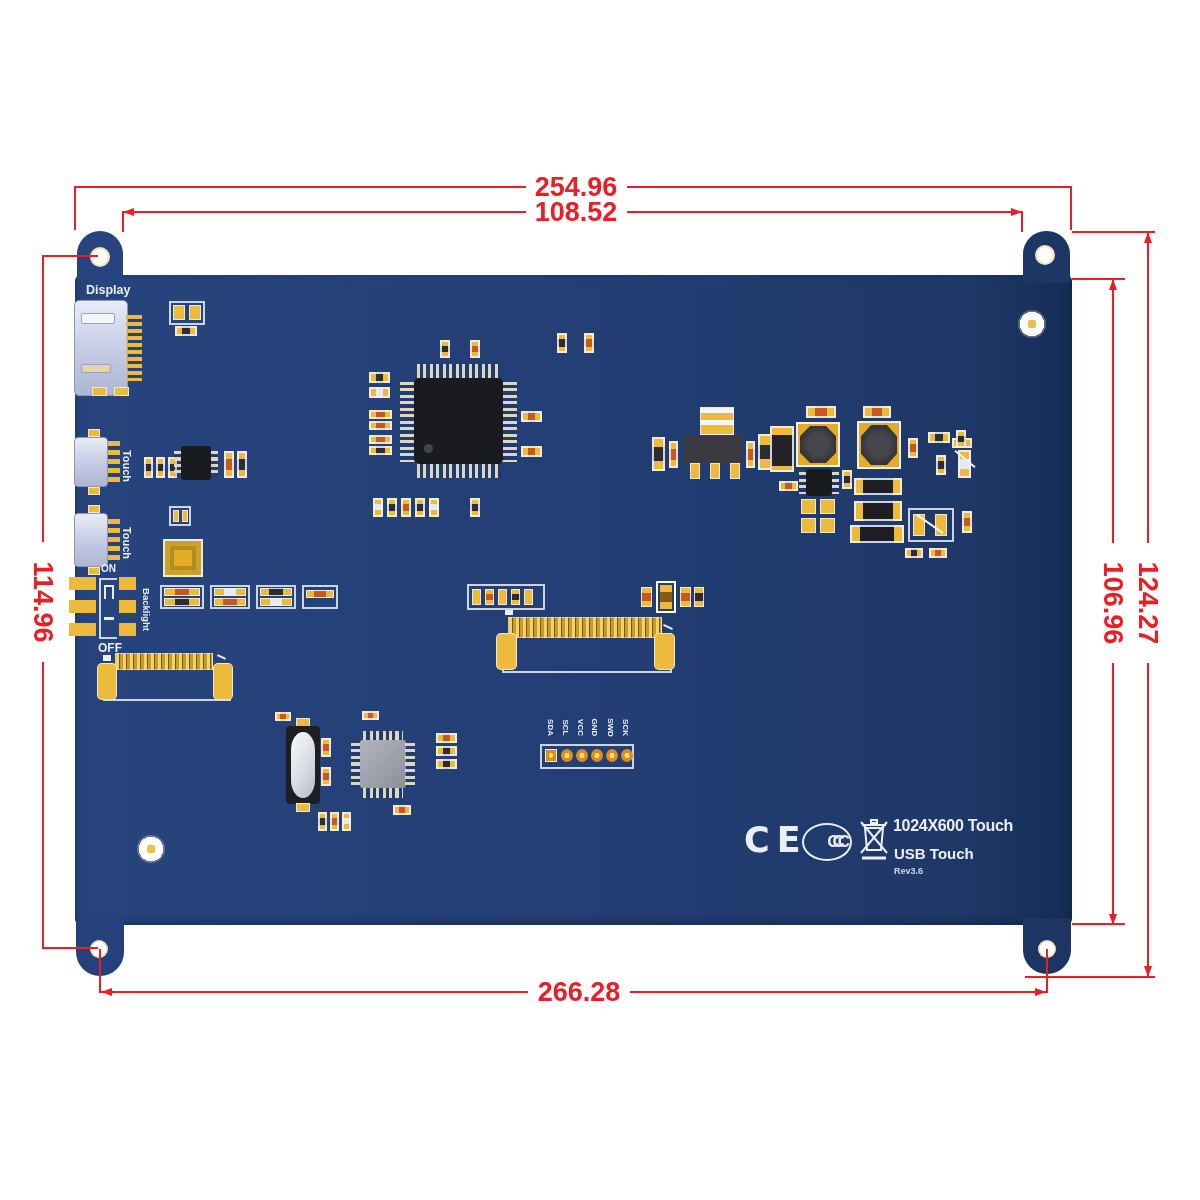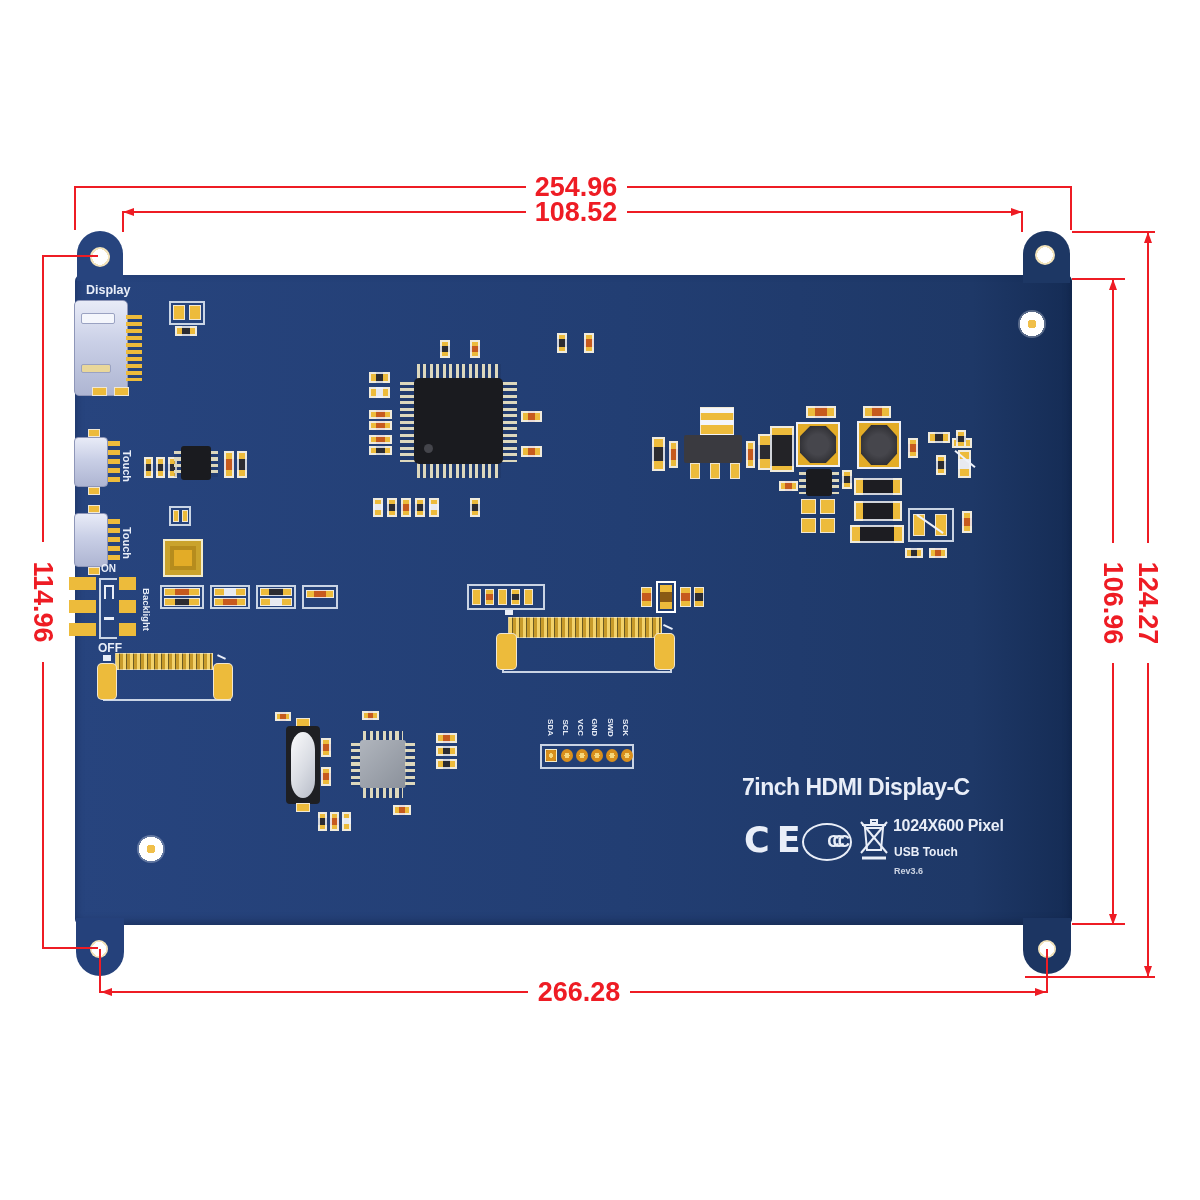--- a/index.html
+++ b/index.html
@@ -262,39 +262,38 @@
   <div class="abs pad" style="left:935px;top:514px;width:12px;height:22px"></div>
   <div class="abs" style="left:914px;top:523px;width:32px;height:2px;background:#eef2fa;transform:rotate(35deg)"></div>
   <div class="abs res-v o" style="left:962px;top:511px;width:10px;height:22px"></div>
   <div class="abs res-h" style="left:905px;top:548px;width:18px;height:10px"></div>
   <div class="abs res-h o" style="left:929px;top:548px;width:18px;height:10px"></div>
   <div class="abs res-v" style="left:956px;top:430px;width:10px;height:18px"></div>
 
   <div class="abs res-v" style="left:557px;top:333px;width:10px;height:20px"></div>
   <div class="abs res-v o" style="left:584px;top:333px;width:10px;height:20px"></div>
 
-  <div class="abs wt" style="left:742px;top:774px;width:310px;font-size:23px;letter-spacing:-0.5px">7inch HDMI Display-C</div>
   <div class="abs wt" style="left:744px;top:820px;font-size:35px;letter-spacing:7px;font-family:'DejaVu Sans',sans-serif">CE</div>
   <div class="abs" style="left:802px;top:823px;width:50px;height:38px;border:2.5px solid #e9eef8;border-radius:50%;display:flex;align-items:center;justify-content:flex-end">
     <span class="wt" style="font-size:17px;letter-spacing:-7px;padding-right:7px">CCC</span>
   </div>
   <div class="abs" style="left:858px;top:816px;width:32px;height:48px">
     <svg width="32" height="48" viewBox="0 0 32 48">
       <g fill="none" stroke="#e9eef8" stroke-width="2">
         <rect x="13" y="4" width="6" height="3"></rect>
         <line x1="4" y1="9" x2="28" y2="9"></line>
         <polygon points="7,12 25,12 23,34 9,34"></polygon>
         <line x1="3" y1="6" x2="29" y2="37"></line>
         <line x1="29" y1="6" x2="3" y2="37"></line>
         <line x1="4" y1="42" x2="28" y2="42" stroke-width="3"></line>
       </g>
     </svg>
   </div>
-  <div class="abs wt" style="left:893px;top:817px;font-size:16px;letter-spacing:-0.3px">1024X600 Pixel</div>
-  <div class="abs wt" style="left:894px;top:845px;font-size:12px">USB Touch</div>
+  <div class="abs wt" style="left:893px;top:817px;font-size:16px;letter-spacing:-0.3px">1024X600 Touch</div>
+  <div class="abs wt" style="left:894px;top:845px;font-size:15px">USB Touch</div>
   <div class="abs wt" style="left:894px;top:866px;font-size:9px;opacity:.85">Rev3.6</div>
 
   <div class="abs rl" style="left:75px;top:186px;width:451px;height:2px"></div>
   <div class="abs rl" style="left:627px;top:186px;width:445px;height:2px"></div>
   <div class="abs rl" style="left:74px;top:186px;width:2px;height:44px"></div>
   <div class="abs rl" style="left:1070px;top:186px;width:2px;height:44px"></div>
   <div class="abs dim-label" style="left:526px;top:173px;width:100px">254.96</div>
 
   <div class="abs rl" style="left:123px;top:211px;width:403px;height:2px"></div>
   <div class="abs rl" style="left:627px;top:211px;width:395px;height:2px"></div>

